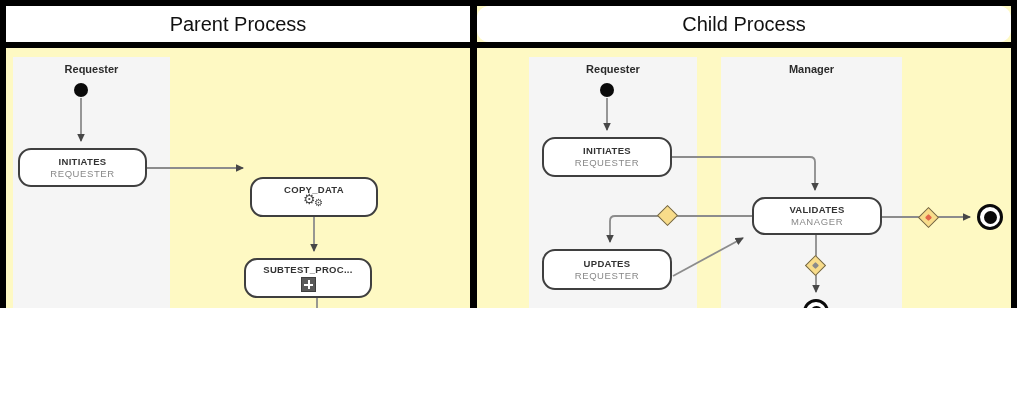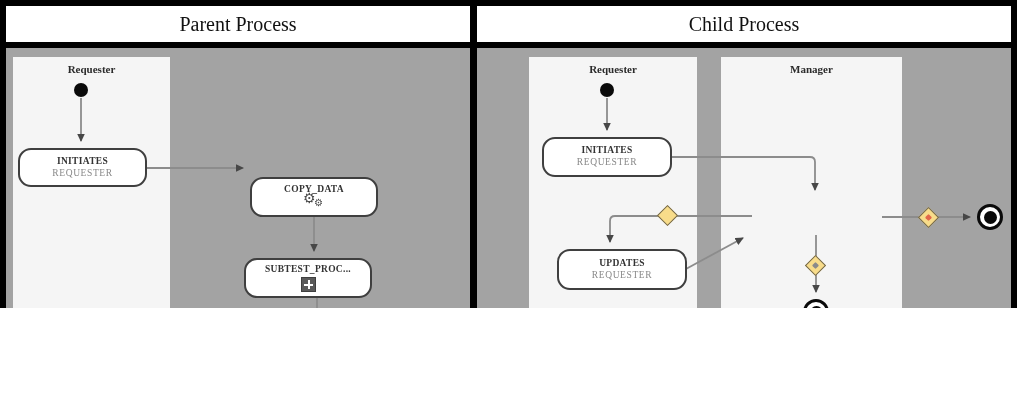--- a/index.html
+++ b/index.html
@@ -1,19 +1,19 @@
 <!DOCTYPE html>
 <html><head>
 <meta charset="utf-8">
 <style>
   html,body{margin:0;padding:0;background:#fff;}
   *{box-sizing:border-box;}
   .frame{
-    position:relative;width:1017px;height:308px;background:#a3a3a3;overflow:hidden;
-    font-family:Liberation Serif, serif;
+    position:relative;width:1017px;height:308px;background:#fef9c3;overflow:hidden;
+    font-family:Liberation Sans, sans-serif;
   }
   .border-bar{position:absolute;background:#000;}
   .title-cell{
     position:absolute;top:6px;height:36px;display:flex;align-items:center;justify-content:center;
     font-size:20px;color:#111;background:#fff;
   }
   .lane{
     position:absolute;background:#f5f5f5;
   }
   .lane-label{
@@ -58,21 +58,21 @@
 <div class="frame">
 
   <div class="border-bar" style="left:0;top:0;width:1017px;height:6px;"></div>
   <div class="border-bar" style="left:0;top:394px;width:1017px;height:6px;"></div>
   <div class="border-bar" style="left:0;top:0;width:6px;height:400px;"></div>
   <div class="border-bar" style="left:1011px;top:0;width:6px;height:400px;"></div>
   <div class="border-bar" style="left:470px;top:0;width:7px;height:400px;"></div>
   <div class="border-bar" style="left:0;top:42px;width:1017px;height:6px;"></div>
 
   <div class="title-cell" style="left:6px;width:464px;">Parent Process</div>
-  <div class="title-cell" style="left:477px;width:534px;">Child Process</div>
+  <div class="title-cell" style="left:477px;width:534px;border-radius:12px;">Child Process</div>
 
   <div class="lane" style="left:13px;top:57px;width:157px;height:335px;">
     <div class="lane-label">Requester</div>
   </div>
   <div class="lane" style="left:529px;top:57px;width:168px;height:268px;">
     <div class="lane-label">Requester</div>
   </div>
   <div class="lane" style="left:721px;top:57px;width:181px;height:268px;">
     <div class="lane-label">Manager</div>
   </div>
@@ -124,22 +124,26 @@
       <div class="inner"></div>
     </div>
 
   <div class="start-event" style="left:600px;top:83px;"></div>
 
   <div class="task" style="left:542px;top:137px;width:130px;height:40px;">
     <div class="task-label">INITIATES</div>
     <div class="task-sublabel">REQUESTER</div>
   </div>
 
+  <div class="task" style="left:752px;top:197px;width:130px;height:38px;">
+    <div class="task-label">VALIDATES</div>
+    <div class="task-sublabel">MANAGER</div>
+  </div>
 
-  <div class="task" style="left:542px;top:249px;width:130px;height:41px;margin-left:15px;">
+  <div class="task" style="left:542px;top:249px;width:130px;height:41px;">
     <div class="task-label">UPDATES</div>
     <div class="task-sublabel">REQUESTER</div>
   </div>
 
   <div class="gateway" style="left:660px;top:208px;"></div>
   <div class="gateway" style="left:921px;top:210px;">
       <div class="dot dot-warn"></div>
     </div>
   <div class="gateway" style="left:808px;top:258px;">
       <div class="dot dot-default"></div>

